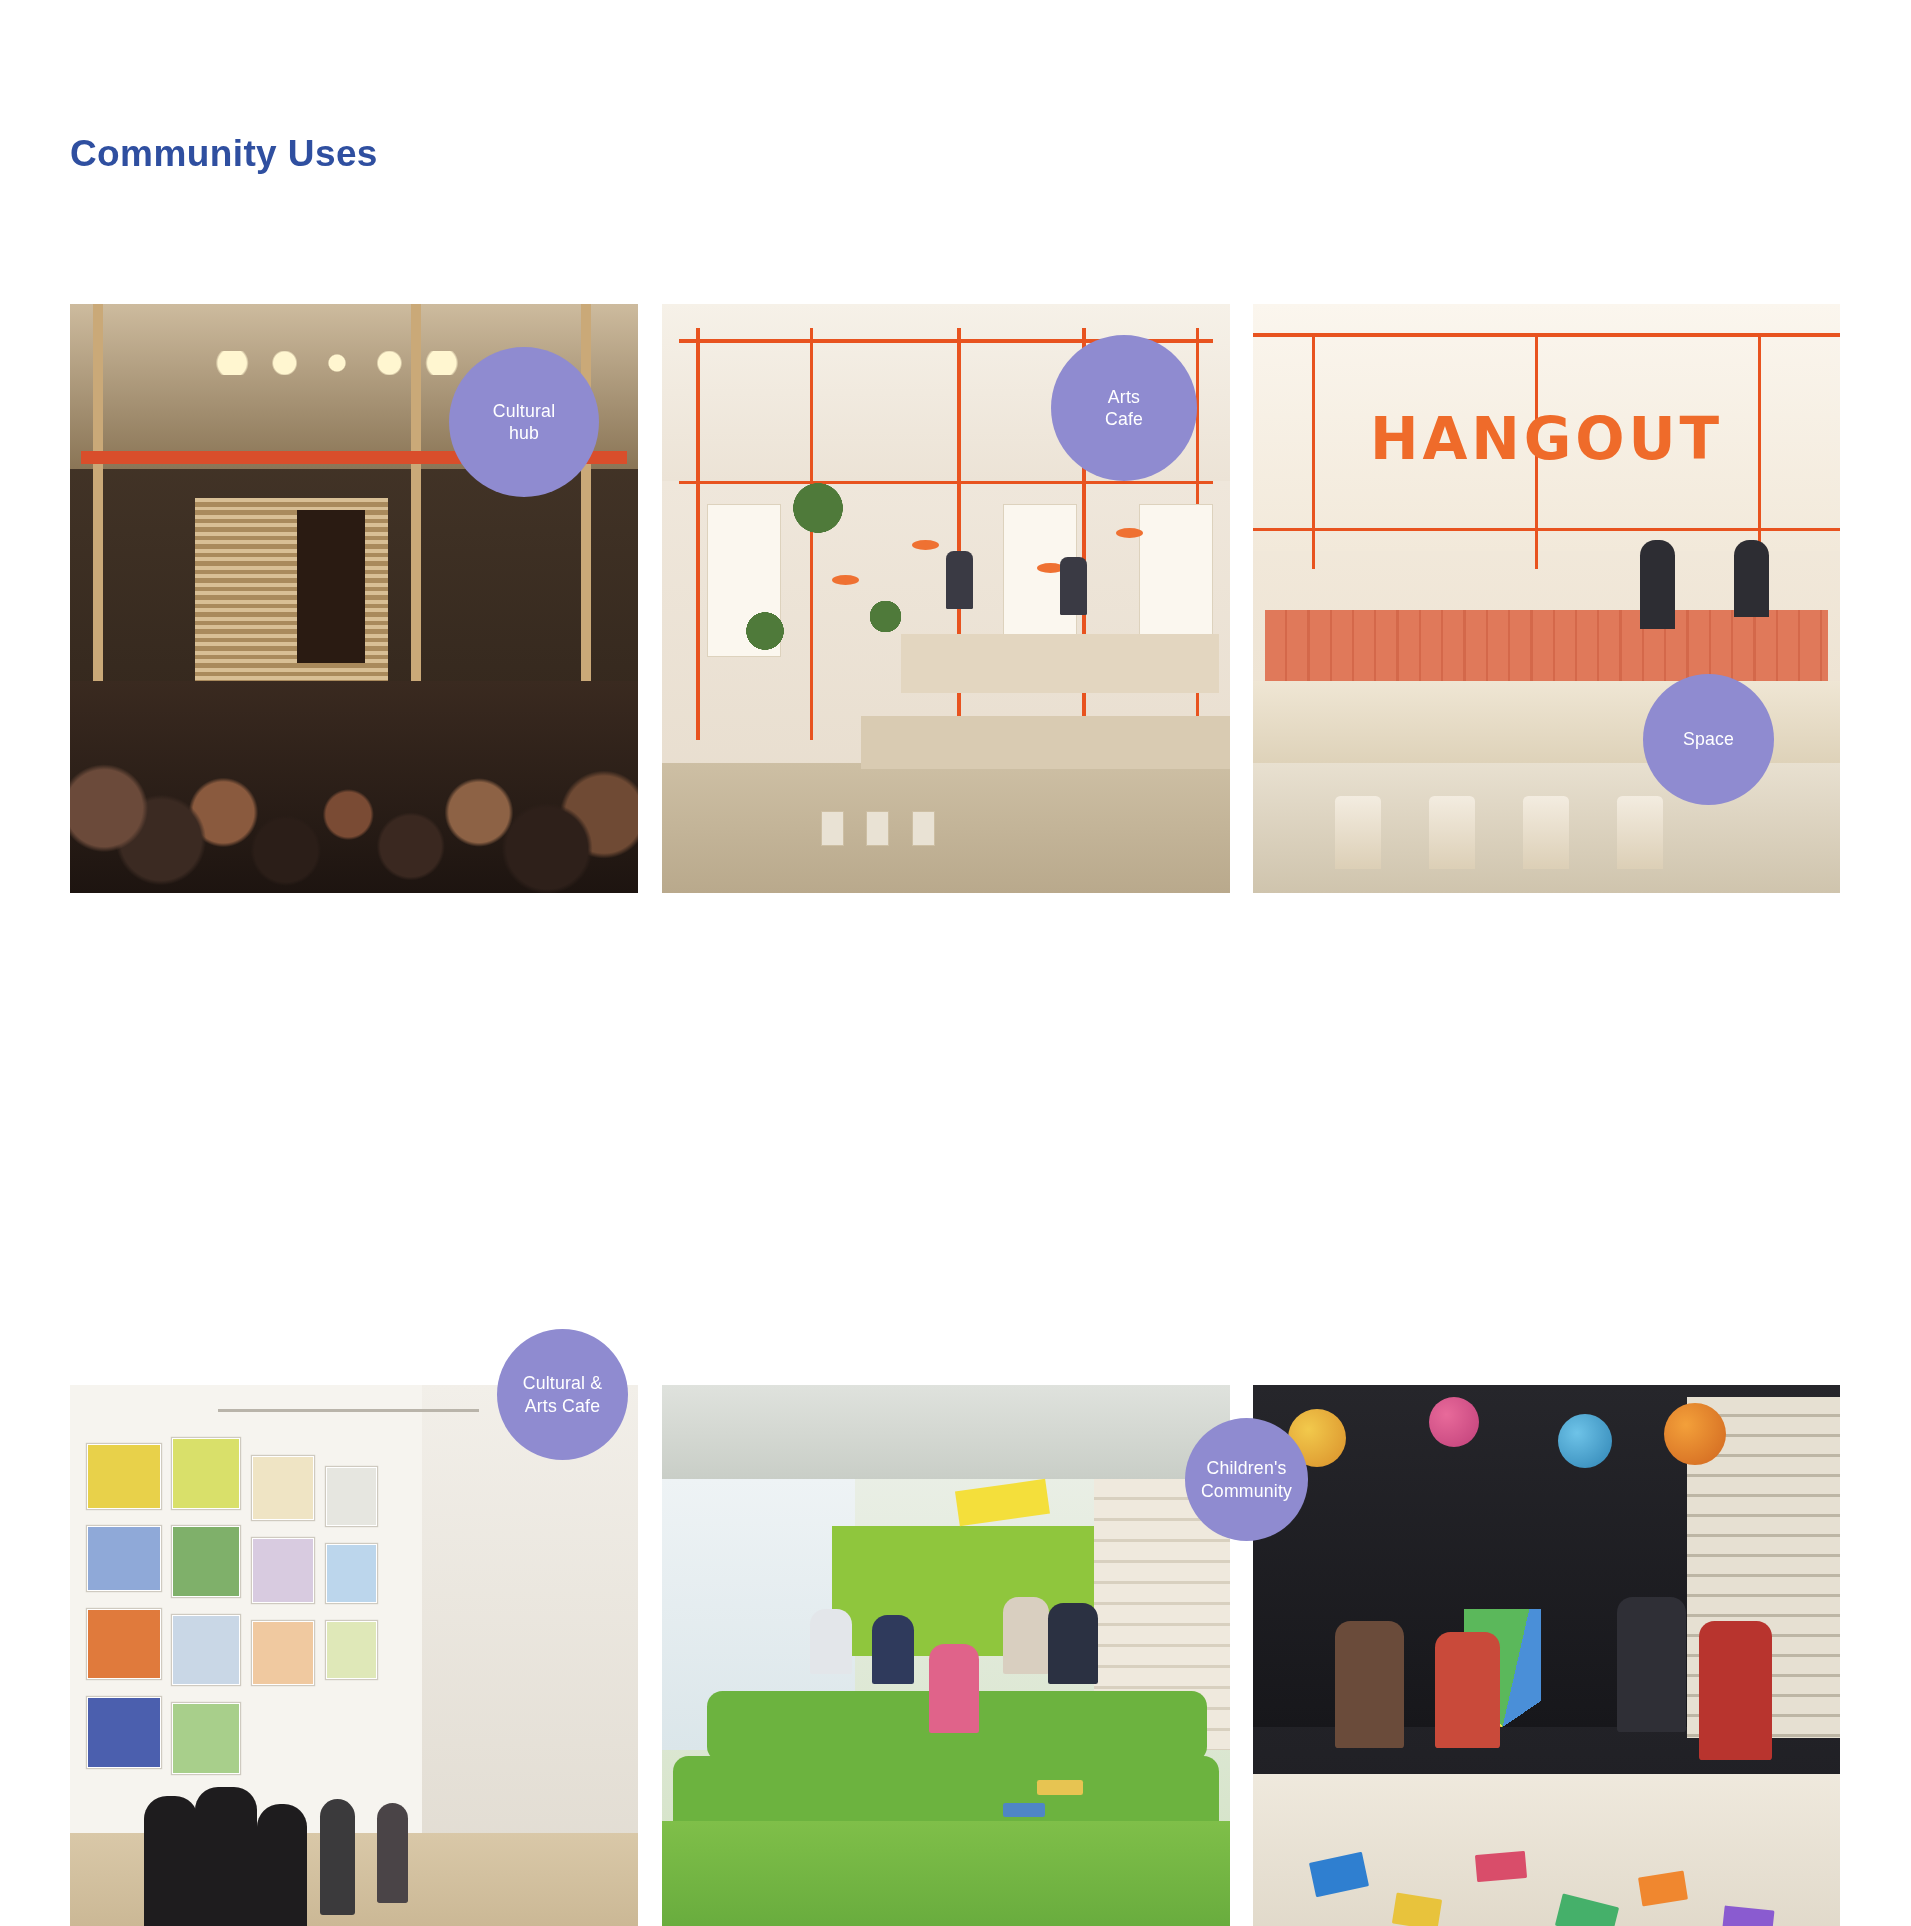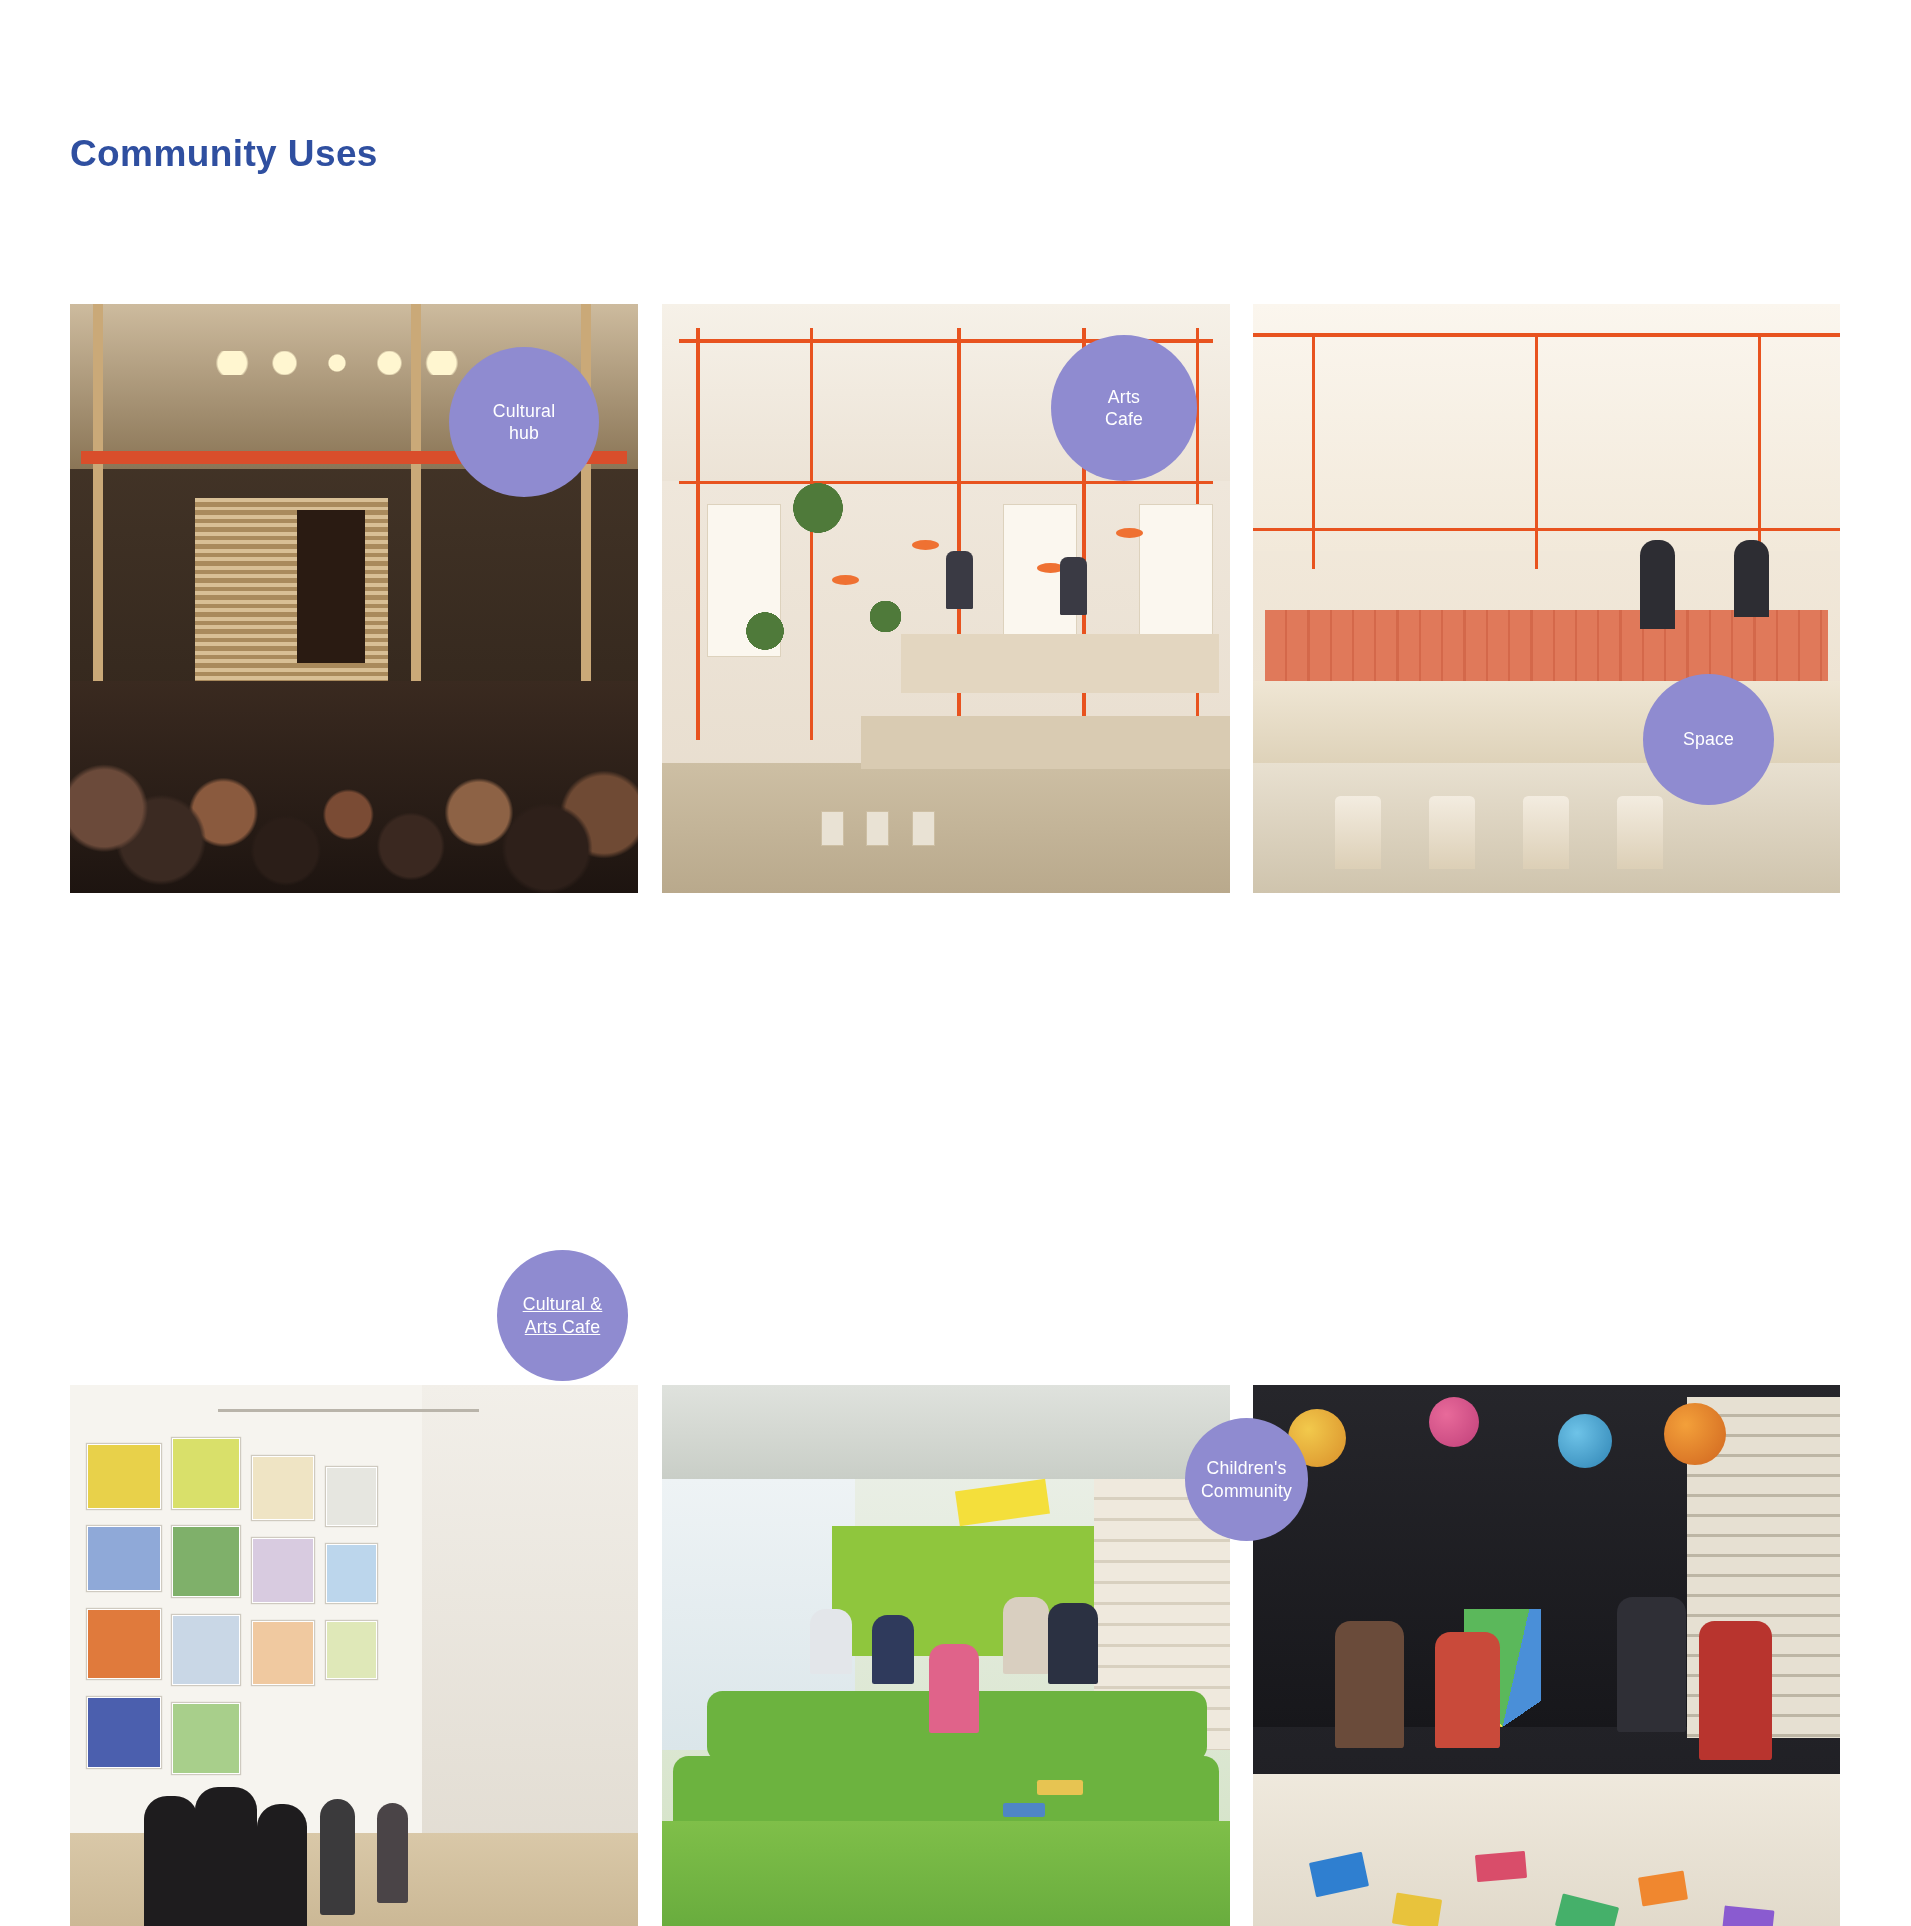--- a/index.html
+++ b/index.html
@@ -321,20 +321,21 @@
 </div>
 
 <div class="photo ph-cafe" style="left:1253px; top:304px; width:587px; height:589px;">
   <div class="inner">
     <div class="top"></div>
     <div class="pipe-h" style="top:5%;"></div>
     <div class="pipe-h" style="top:38%;"></div>
     <div class="pipe-v" style="left:10%; top:5%; height:40%;"></div>
     <div class="pipe-v" style="left:48%; top:5%; height:40%;"></div>
     <div class="pipe-v" style="left:86%; top:5%; height:40%;"></div>
+    <div class="sign">HANGOUT</div>
     <div class="tile"></div>
     <div class="counter"></div>
     <div class="floorc"></div>
     <div class="barista" style="left:66%;"></div>
     <div class="barista" style="left:82%; height:77px;"></div>
     <div class="stool" style="left:14%;"></div>
     <div class="stool" style="left:30%;"></div>
     <div class="stool" style="left:46%;"></div>
     <div class="stool" style="left:62%;"></div>
   </div>
@@ -421,21 +422,21 @@
     <div class="tablek"></div>
     <div class="confetti" style="left:10%; bottom:14%; width:54px; height:35px; background:#2f7fd0; transform:rotate(-12deg);"></div>
     <div class="confetti" style="left:24%; bottom:8%;  width:46px; height:31px; background:#e8c33c; transform:rotate(9deg);"></div>
     <div class="confetti" style="left:38%; bottom:16%; width:50px; height:27px; background:#d94d6a; transform:rotate(-5deg);"></div>
     <div class="confetti" style="left:52%; bottom:7%;  width:58px; height:33px; background:#45b06a; transform:rotate(14deg);"></div>
     <div class="confetti" style="left:66%; bottom:12%; width:46px; height:29px; background:#f0872f; transform:rotate(-9deg);"></div>
     <div class="confetti" style="left:80%; bottom:6%;  width:50px; height:31px; background:#8a5bd0; transform:rotate(6deg);"></div>
   </div>
 </div>
 
-<div class="bubble" style="left:497px; top:1250px; width:131px; height:131px;text-decoration:underline;">
+<div class="bubble" style="left:497px; top:1329px; width:131px; height:131px;">
   <span>
     <span>Cultural &amp;</span><br>
     <span>Arts Cafe</span>
   </span>
 </div>
 
 <div class="bubble" style="left:1185px; top:1418px; width:123px; height:123px;">
   <span>
     <span>Children's</span><br>
     <span>Community</span>

